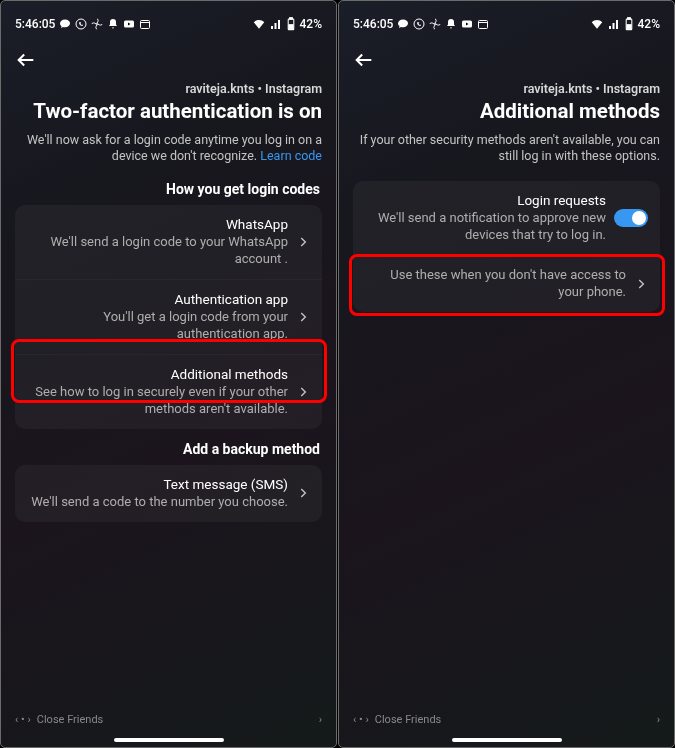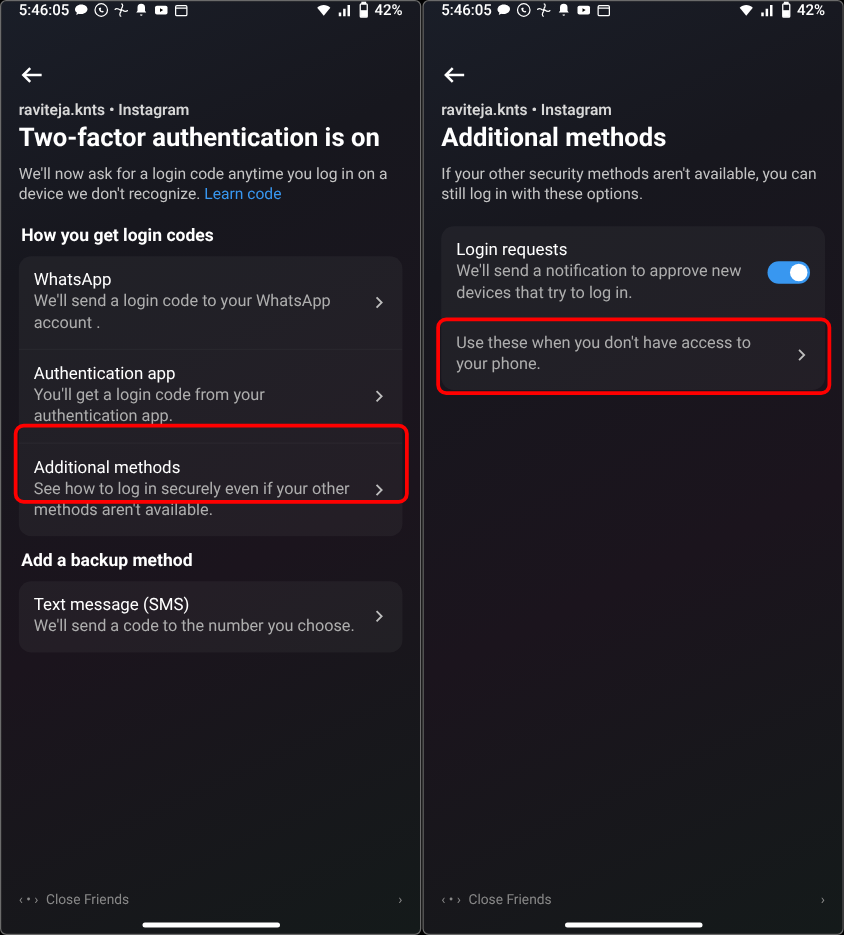--- a/index.html
+++ b/index.html
@@ -1,23 +1,23 @@
 <!DOCTYPE html>
 <html><head>
   <meta charset="utf-8">
   <style>
     * { margin:0; padding:0; box-sizing:border-box; font-family: -apple-system, Roboto, "Segoe UI", sans-serif; }
     body { background:#000; display:flex; justify-content:center; }
     .stage { width:675px; height:748px; background:#000; display:flex; }
     .phone { flex:1; height:748px; background:linear-gradient(155deg,#1a1e28 0%, #17171e 25%, #1b141d 60%, #141a1a 100%); border:1px solid #6b6b6b; border-radius:5px; position:relative; color:#fff; overflow:hidden; }
     .phone + .phone { margin-left:1px; }
-    .status { height:30px; display:flex; justify-content:space-between; align-items:flex-start; padding:0 14px; font-size:12px; font-weight:500; color:#fff;}
+    .status { height:30px; display:flex; justify-content:space-between; align-items:flex-end; padding:0 14px; font-size:12px; font-weight:500; color:#fff;}
     .status .lft, .status .rgt { display:flex; align-items:center; gap:4px;}
     .rgt svg, .lft svg { display:block; }
-    .content { padding: 18px 14px 0 14px; }
+    .content { padding: 18px 14px 0 14px; text-align: right; }
     .back svg { display:block; }
     .back { width:24px; height:24px; margin-bottom:8px; cursor:pointer;}
     .crumb { font-size:12.5px; font-weight:600; color:#d8d8d8; margin-bottom:4px;}
     .title { font-size:20.5px; font-weight:700; margin-bottom:8px; line-height:1.15;}
     .desc { font-size:12.5px; color:#c4c4c4; line-height:1.35; margin-bottom:16px;}
     .desc a { color:#3897f0; text-decoration:none;}
     .section { font-size:14px; font-weight:700; margin:6px 2px 8px 2px;}
     .card { background:rgba(255,255,255,0.045); border-radius:10px; margin-bottom:12px; overflow:hidden;}
     .row { display:flex; align-items:center; padding:11px 12px; cursor:pointer;}
     .row + .row { border-top:1px solid rgba(255,255,255,0.03);}

